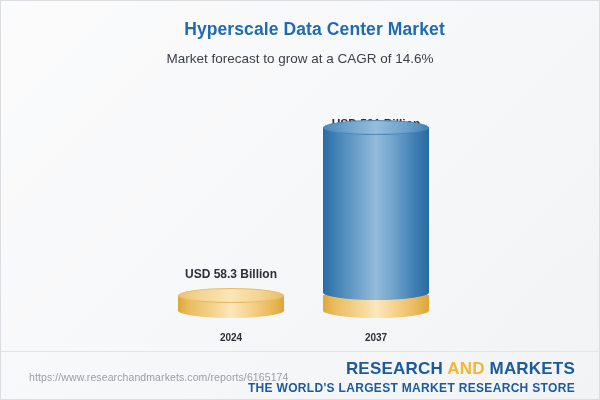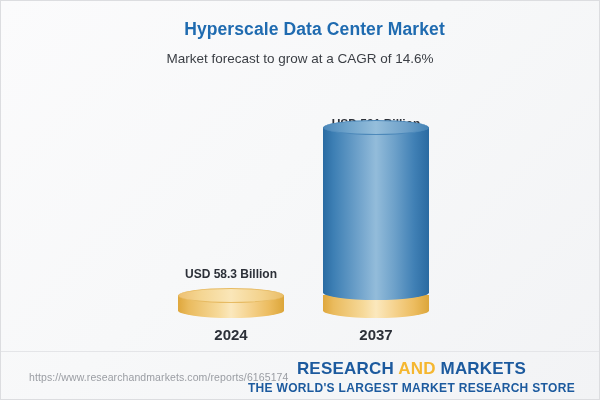--- a/index.html
+++ b/index.html
@@ -75,21 +75,21 @@
   }
   .g2024 .value-label { bottom: 65px; }
   .g2034 .value-label { bottom: 215px; }
 
   .axis-label {
     position: absolute;
     bottom: 3px;
     left: 0;
     width: 160px;
     text-align: center;
-    font-size: 15px;
+    font-size: 10px;
     font-weight: bold;
     color: #2c3038;
   }
 
   
   .cyl {
     position: absolute;
     left: 27px;
     width: 106px;
   }
@@ -163,21 +163,21 @@
     left: 28px;
     top: 19px;
     font-size: 10.5px;
     color: #9a9da3;
     letter-spacing: 0.1px;
   }
   .logo {
     position: absolute;
     right: 24px;
     top: 8px;
-    text-align: center;
+    text-align: right;
   }
   .logo-main {
     font-size: 17px;
     font-weight: bold;
     color: #1c5a9e;
     letter-spacing: 0.2px;
     line-height: 1.05;
   }
   .logo-and { color: #f5b730; }
   .logo-tag {

